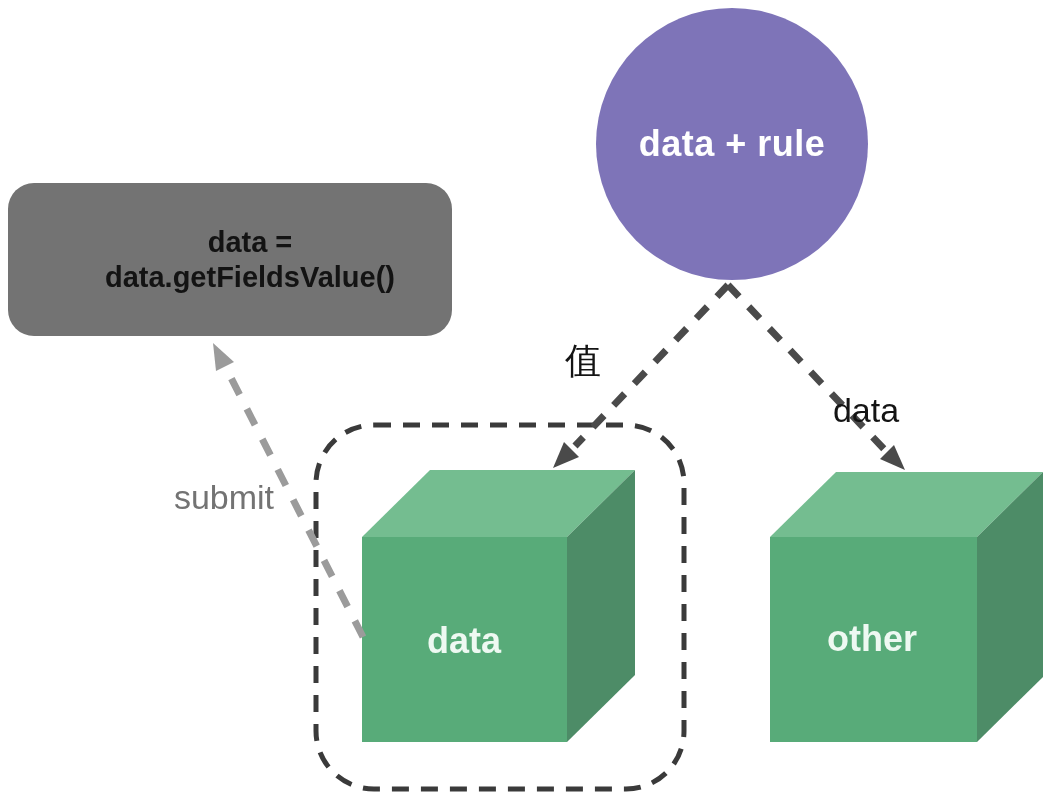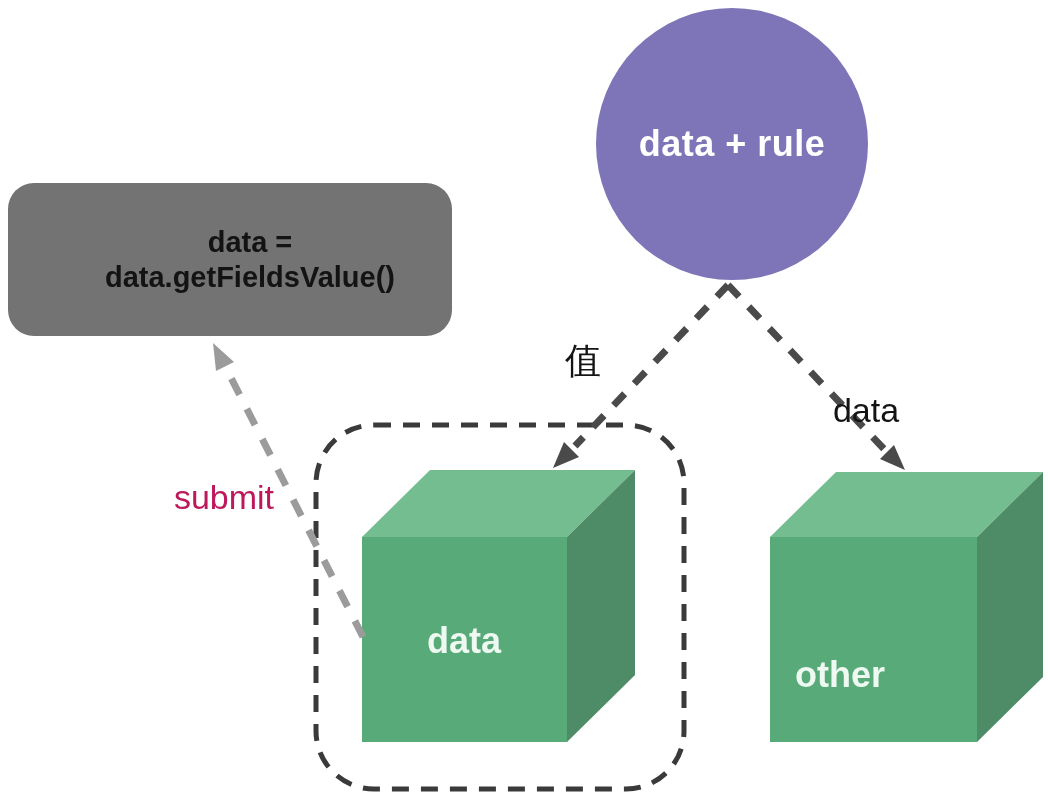--- a/index.html
+++ b/index.html
@@ -63,21 +63,21 @@
   #label-submit  { left: 224px; top: 497px; }
   .cube-label {
     position: absolute;
     transform: translate(-50%, -50%);
     font-size: 36px;
     font-weight: 600;
     color: #eef9f2;
     white-space: nowrap;
   }
   #form-label  { left: 464px; top: 641px; }
-  #other-label { left: 840px; top: 639px; margin-top: 36px; }
+  #other-label { left: 872px; top: 639px; }
 </style>
 </head>
 <body>
 
 <div class="canvas">
 
   <svg class="shapes-svg" viewBox="0 0 1048 800" xmlns="http://www.w3.org/2000/svg">
 
     <rect x="316" y="425" width="368" height="364" rx="58" ry="58" fill="none" stroke-width="5" stroke-dasharray="17 12" stroke="#3a3a3a"></rect>
 
@@ -107,18 +107,18 @@
     <span class="label">data + rule</span>
   </div>
 
   <div class="code-box" style="background: #737373; padding-left: 40px;">
     <span class="code-line">data =</span>
     <span class="code-line">data.getFieldsValue()</span>
   </div>
 
   <div class="edge-label" id="label-value" style="color: rgb(20, 20, 20);">值</div>
   <div class="edge-label" id="label-data" style="color: rgb(20, 20, 20);">data</div>
-  <div class="edge-label" id="label-submit" style="color: #be185d;">submit</div>
+  <div class="edge-label" id="label-submit" style="color: #737373;">submit</div>
 
   <div class="cube-label" id="form-label">data</div>
   <div class="cube-label" id="other-label">other</div>
 
 </div>
 
 </body></html>

